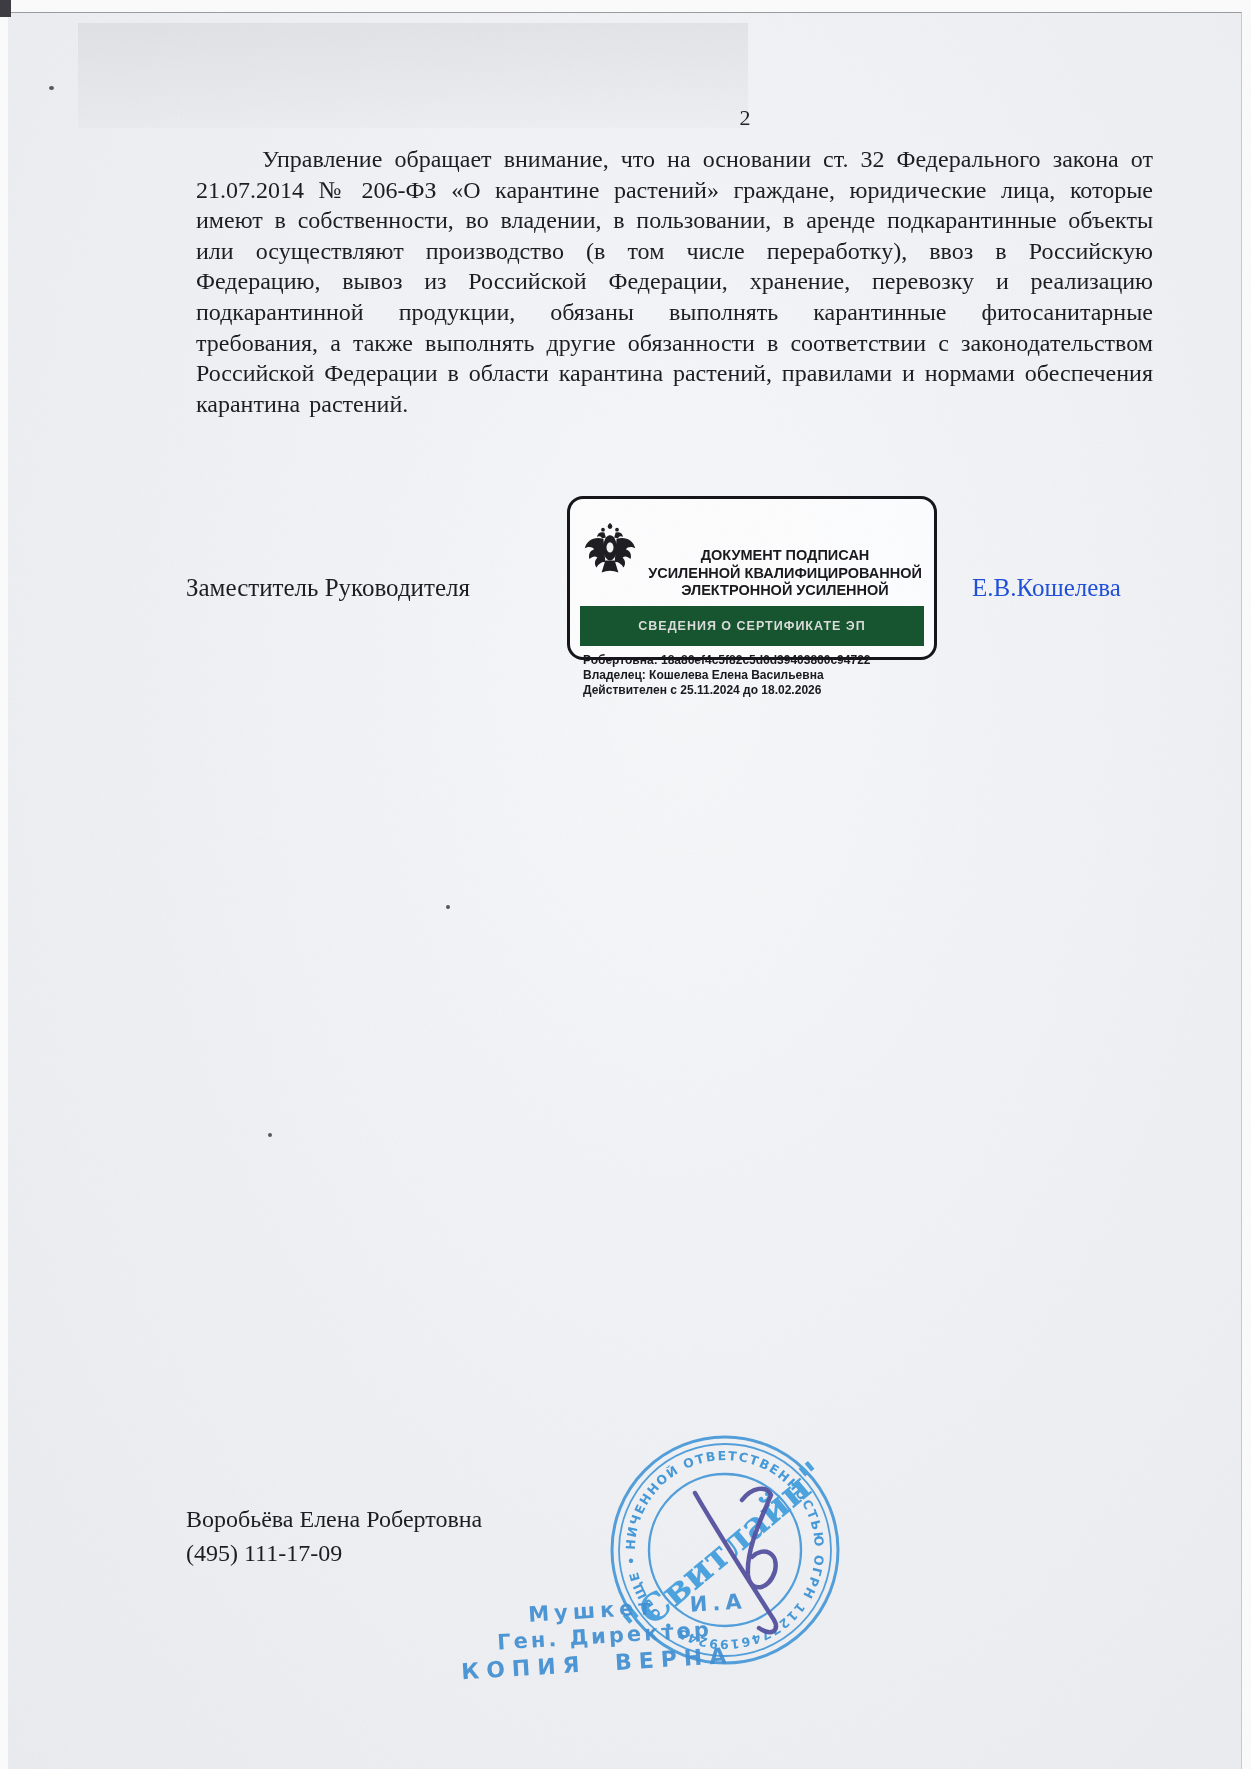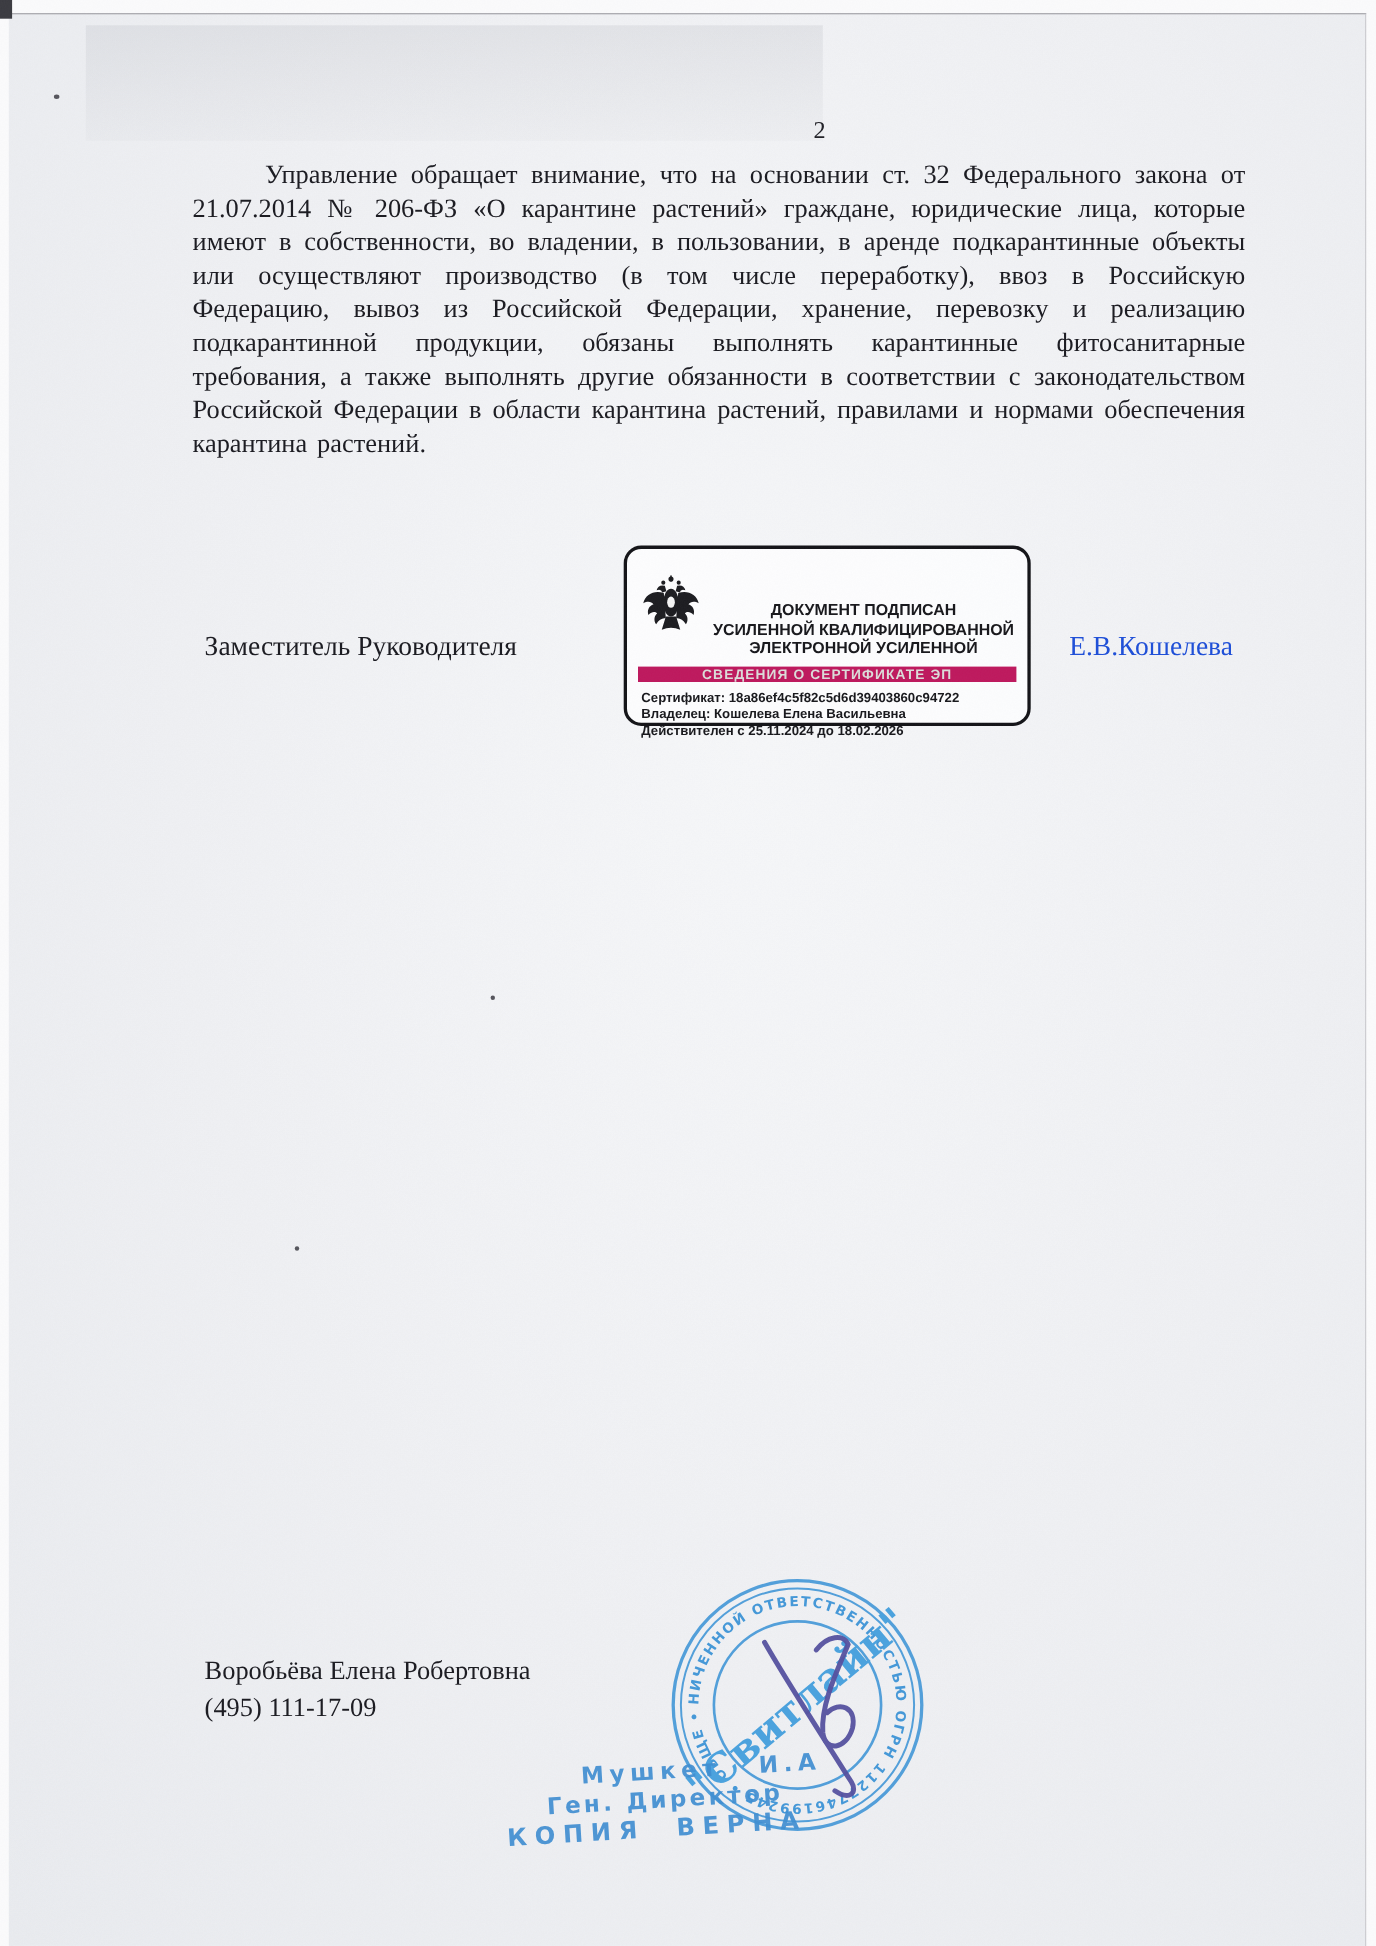--- a/index.html
+++ b/index.html
@@ -23,21 +23,21 @@
   .corner-mark{
     position:absolute;left:0;top:0;width:11px;height:17px;background:#3a3a40;
   }
   .speck{position:absolute;background:#55555c;border-radius:50%;}
   .noise-overlay{position:absolute;inset:0;pointer-events:none;opacity:.55;}
   .page-number{
     position:absolute;left:700px;top:105px;width:90px;text-align:center;
     font-size:22px;color:#202026;
   }
   .main-paragraph{
-    position:absolute;left:175px;top:144px;width:957px;
+    position:absolute;left:196px;top:144px;width:957px;
     font-size:24px;line-height:30.6px;text-align:justify;text-indent:66px;
     word-spacing:3px;color:#1a1a20;
   }
   .signer-title{
     position:absolute;left:186px;top:574px;font-size:25px;color:#1a1a20;white-space:nowrap;
   }
   .signer-name{
     position:absolute;left:972px;top:574px;font-size:25px;color:#1d4ed8;white-space:nowrap;
   }
   .esign-stamp{
@@ -45,21 +45,21 @@
     box-sizing:border-box;border:3.5px solid #131317;border-radius:16px;
     background:rgba(253,253,254,.92);
     font-family:"Liberation Sans", sans-serif;
   }
   .esign-head{display:flex;align-items:center;padding:8px 8px 4px 12px;}
   .esign-eagle{flex:0 0 auto;width:56px;height:66px;margin-right:6px;}
   .esign-title{
     flex:1;text-align:center;font-size:14.5px;font-weight:700;line-height:17.5px;color:#17171b;margin-top:40px;
   }
   .cert-bar{
-    margin:2px 10px 0 10px;height:14px;background:#be185d;color:#dcdcda;
+    margin:2px 10px 0 10px;height:40px;background:#14532d;color:#dcdcda;
     display:flex;align-items:center;justify-content:center;
     font-size:12.5px;font-weight:700;letter-spacing:1px;
   }
   .cert-lines{
     margin:7px 10px 0 13px;font-size:12px;font-weight:700;line-height:15px;color:#17171b;
     text-align:left;
   }
   .contact-name{position:absolute;left:186px;top:1506px;font-size:24px;color:#1a1a20;}
   .contact-phone{position:absolute;left:186px;top:1540px;font-size:24px;color:#1a1a20;}
   .round-stamp{position:absolute;left:575px;top:1400px;width:300px;height:300px;}
@@ -114,21 +114,21 @@
       </g>
     </svg>
     <div class="esign-title">
       <div>ДОКУМЕНТ ПОДПИСАН</div>
       <div>УСИЛЕННОЙ КВАЛИФИЦИРОВАННОЙ</div>
       <div>ЭЛЕКТРОННОЙ УСИЛЕННОЙ</div>
     </div>
   </div>
   <div class="cert-bar">СВЕДЕНИЯ О СЕРТИФИКАТЕ ЭП</div>
   <div class="cert-lines">
-    <div>Сертификат: 18a86ef4c5f82c5d6d39403860c94722</div>
+    <div>Робертовна: 18a86ef4c5f82c5d6d39403860c94722</div>
     <div>Владелец: Кошелева Елена Васильевна</div>
     <div>Действителен с 25.11.2024 до 18.02.2026</div>
   </div>
 </div>
 
 <div class="contact-name">Воробьёва Елена Робертовна</div>
 <div class="contact-phone">(495) 111-17-09</div>
 
 <svg class="round-stamp" viewBox="0 0 300 300">
   <g stroke="#4498d8" fill="none" opacity="0.92">

